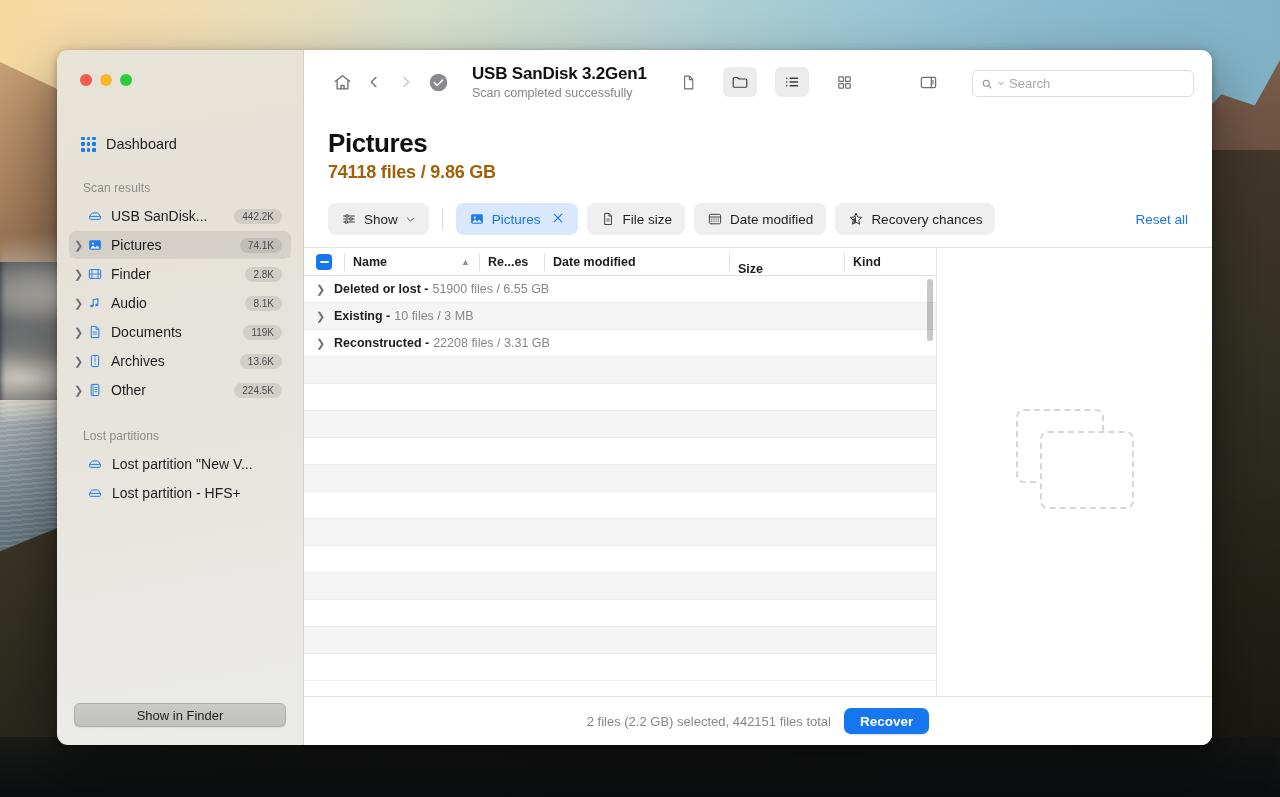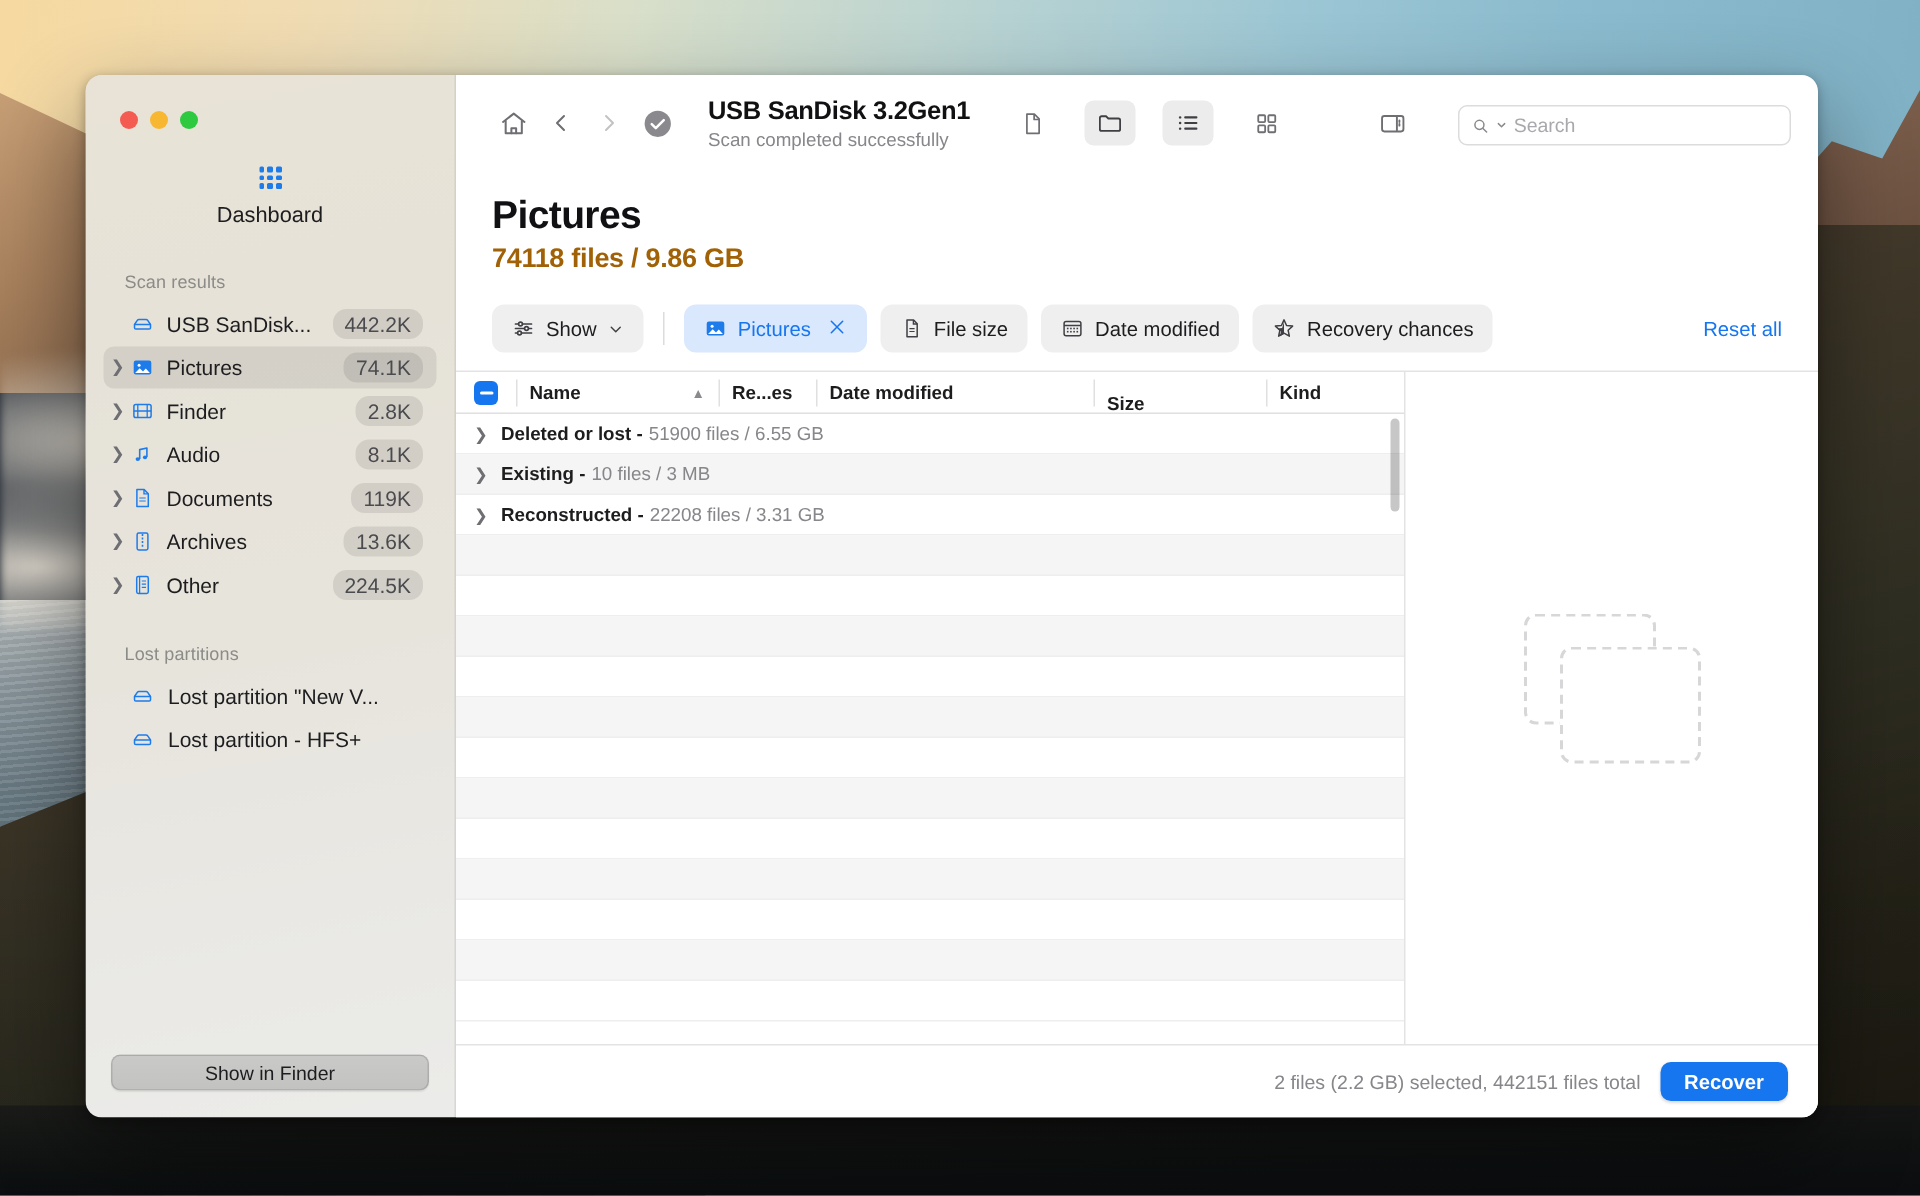--- a/index.html
+++ b/index.html
@@ -73,21 +73,21 @@
     border-right:1px solid rgba(0,0,0,.08);
   }
   .traffic { display:flex; gap:8px; padding:24px 0 0 23px; }
   .tl { width:12px; height:12px; border-radius:50%; }
   .tl.red    { background:#f45b51; }
   .tl.yellow { background:#f7b731; }
   .tl.green  { background:#2dc93f; }
 
   .dash-row {
     display:flex; align-items:center; gap:10px;
-    margin:20px 12px 0 12px; padding:5px 12px; border-radius:7px;flex-direction:column;
+    margin:45px 12px 0 12px; padding:5px 12px; border-radius:7px;
   }
   .dash-grid { width:15px; height:15px; display:grid; grid-template-columns:repeat(3,1fr); grid-template-rows:repeat(3,1fr); gap:2px; flex:0 0 15px; }
   .dash-grid i { background:#1e7bea; border-radius:1px; display:block; }
   .dash-label { font-size:14.5px; color:#1d1d1f; }
 
   .section-title {
     font-size:12px; color:#8b8b87; padding:0 0 0 26px;
     margin-top:24px; margin-bottom:7px; letter-spacing:.1px;
   }
   .nav-list { padding:0 12px; }
@@ -98,21 +98,21 @@
   }
   .nav-item.selected { background:rgba(0,0,0,.08); }
   .chev {
     width:13px; flex:0 0 13px; text-align:center; font-size:11px;
     color:#6e6e73; line-height:1;
   }
   .chev.empty { visibility:hidden; }
   .nav-icon { width:19px; flex:0 0 19px; display:flex; align-items:center; justify-content:center; margin-right:7px; }
   .nav-label { font-size:14px; color:#1d1d1f; white-space:nowrap; overflow:hidden; text-overflow:ellipsis; flex:1; }
   .nav-count {
-    font-size:14px; color:#4b4b4f; background:rgba(0,0,0,.09);
+    font-size:10px; color:#4b4b4f; background:rgba(0,0,0,.09);
     border-radius:9px; padding:2px 8px; margin-left:6px; white-space:nowrap;
   }
   .nav-item.partition { padding-left:16px; }
   .nav-item.partition .nav-icon { margin-right:8px; }
 
   #sidebar-footer { margin-top:auto; padding:0 17px 18px; }
   #finder-btn {
     width:100%; height:24px; border-radius:6px;
     background:linear-gradient(180deg,#c9c9c7,#c2c2c0);
     border:1px solid rgba(0,0,0,.12);
@@ -213,21 +213,21 @@
     position:absolute; left:24px; top:22px; width:94px; height:78px;
     border:2px dashed #d7d7d9; border-radius:8px; background:#fff;
   }
   #preview .ph-text {
     font-size:16.5px; font-weight:700; color:#c4c4c7; text-align:center; line-height:1.45; letter-spacing:-.1px;
   }
 
   
   #status-bar {
     height:49px; flex:0 0 49px; border-top:1px solid #e3e3e4;
-    display:flex; align-items:center; justify-content:flex-end; padding:0 20px; gap:13px; background:#fff;
+    display:flex; align-items:center; justify-content:center; padding:0 20px; gap:13px; background:#fff;
   }
   #status-text { font-size:13px; color:#86868b; }
   #recover-btn {
     height:26px; padding:0 16px; border-radius:7px; border:0;
     background:#1676ef; color:#fff; font-family:inherit; font-size:13.5px; font-weight:600;
     cursor:default; box-shadow:0 1px 2px rgba(0,0,0,.15);
   }
 </style>
 </head>
 <body>

